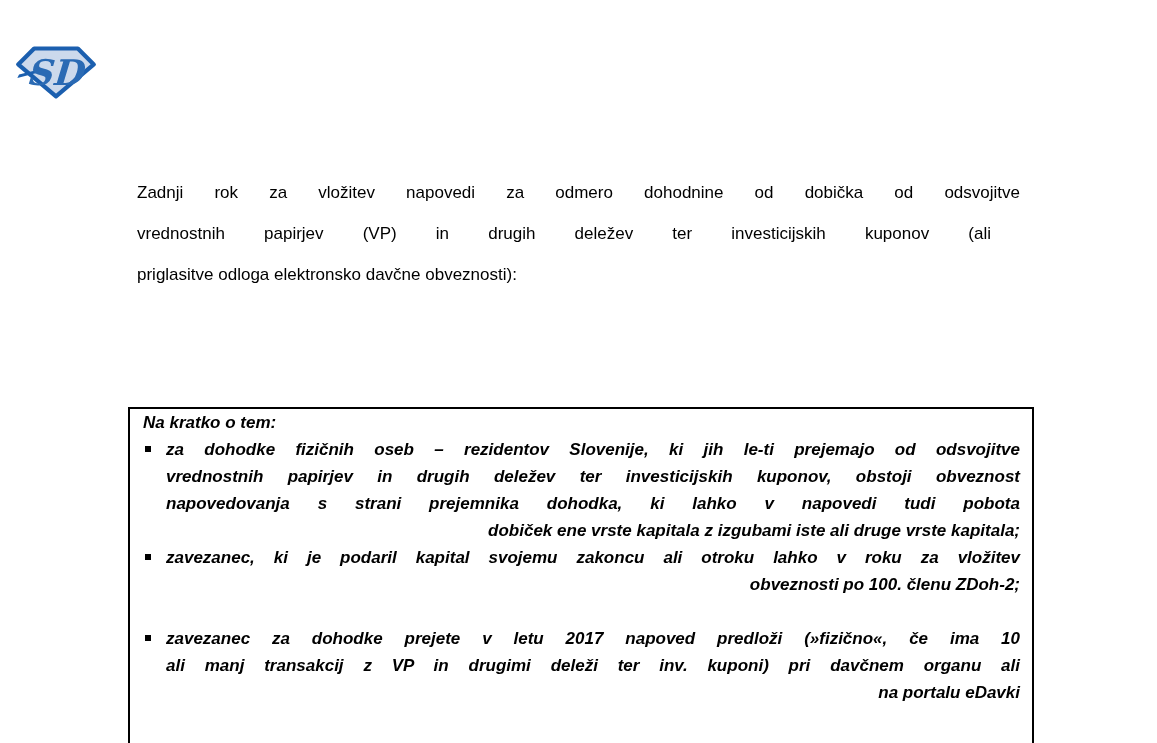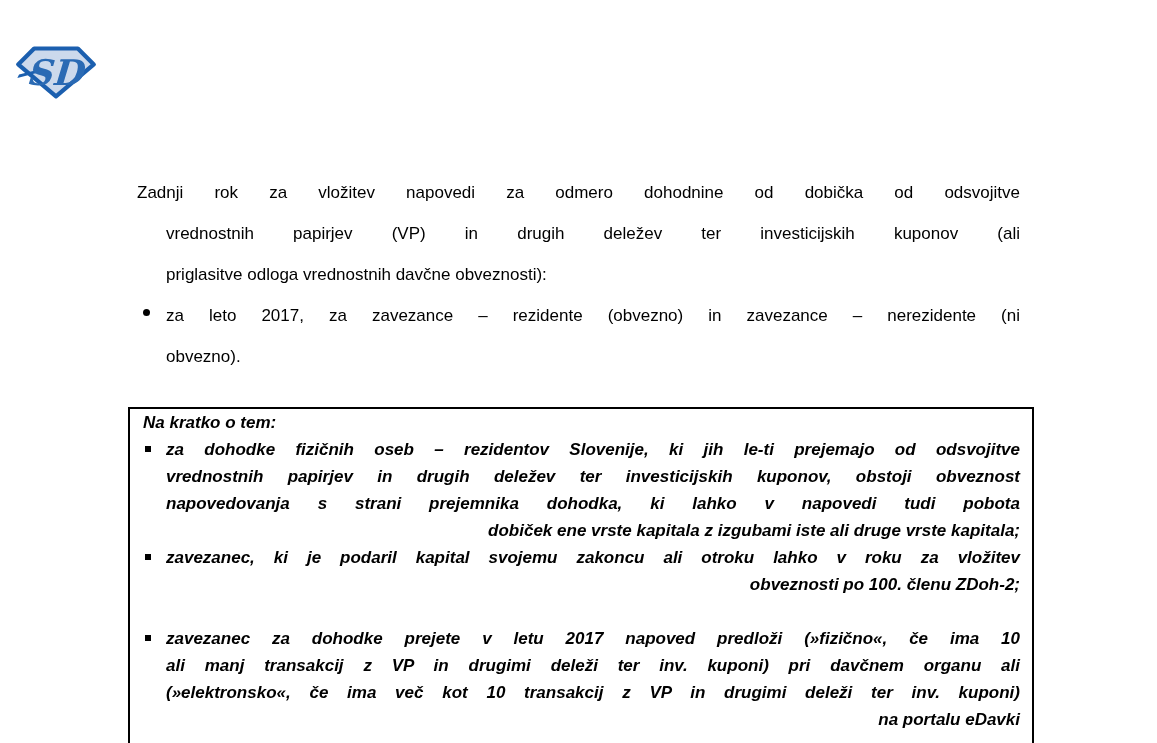--- a/index.html
+++ b/index.html
@@ -9,21 +9,21 @@
     font-family: "Liberation Sans", sans-serif; color: #000000;
   }
   .logo { position: absolute; left: 14px; top: 44px; width: 84px; height: 56px; }
 
   
   .intro {
     position: absolute; left: 137px; top: 172px; width: 883px;
     font-size: 17px; line-height: 41px;
   }
   .tline { height: 41px; white-space: normal; }
-  .tline.ind { margin-left: 29px; width: 854px; }
+  .tline.ind { width: 854px; }
   .tline.just { text-align: justify; text-align-last: justify; }
   .b { font-weight: normal; }
 
   
   .mainli {
     position: absolute; left: 137px; top: 295px; width: 883px;
     font-size: 17px; line-height: 41px;
   }
   .mainli .dot {
     position: absolute; left: 6px; top: 14px; width: 7px; height: 7px;
@@ -51,47 +51,41 @@
 
   <svg class="logo" viewBox="0 0 100 66">
     <polygon points="5,24 24,5 76,5 95,24 50,62" fill="#ccd9ec" stroke="#1b5faf" stroke-width="5" stroke-linejoin="round"></polygon>
     <path d="M 6,36 L 30,30 L 28,34 L 4,40 Z" fill="#1b5faf"></path>
     <text x="22" y="48" font-family="DejaVu Serif, serif" font-style="italic" font-weight="bold" font-size="42" fill="#2a6ab4" transform="skewX(-6)">SD</text>
   </svg>
 
   <div class="intro" id="intro">
       <div class="tline just"><span>Zadnji </span><span class="b">rok za vložitev napovedi za</span><span> odmero dohodnine od dobička od odsvojitve</span></div>
       <div class="tline ind just"><span>vrednostnih papirjev (VP) in drugih deležev ter investicijskih kuponov </span><span class="b">(ali</span></div>
-      <div class="tline ind"><span class="b">priglasitve odloga</span><span> vrednostnih davčne obveznosti):</span></div>
+      <div class="tline ind"><span class="b">priglasitve odloga</span><span> elektronsko davčne obveznosti):</span></div>
     </div>
 
-  <div class="mainli" id="mainBullet">
-    <span class="dot"></span>
-  <div class="tline just"><span class="b">za leto 2017</span><span>, za zavezance – rezidente (obvezno) in zavezance – nerezidente (ni</span></div>
-      <div class="tline"><span>obvezno).</span></div>
-    </div>
 
   <div class="infobox">
     <div class="boxheading">Na kratko o tem:</div>
     <div id="boxBullets">
         <div class="bli">
           <span class="sq"></span>
           <div class="bline just">za dohodke fizičnih oseb – rezidentov Slovenije, ki jih le-ti prejemajo od odsvojitve</div>
           <div class="bline just">vrednostnih papirjev in drugih deležev ter investicijskih kuponov, obstoji obveznost</div>
           <div class="bline just">napovedovanja s strani prejemnika dohodka, ki lahko v napovedi tudi pobota</div>
           <div class="bline">dobiček ene vrste kapitala z izgubami iste ali druge vrste kapitala;</div>
         </div>
         <div class="bli">
           <span class="sq"></span>
           <div class="bline just">zavezanec, ki je podaril kapital svojemu zakoncu ali otroku lahko v roku za vložitev</div>
           <div class="bline">obveznosti po 100. členu ZDoh-2;</div>
         </div>
         <div class="bli gap">
           <span class="sq"></span>
           <div class="bline just">zavezanec za dohodke prejete v letu 2017 napoved predloži (»fizično«, če ima 10</div>
           <div class="bline just">ali manj transakcij z VP in drugimi deleži ter inv. kuponi) pri davčnem organu ali</div>
-          <div class="bline just">(»elektronsko«, če ima več kot 10 transakcij z VP in drugimi deleži ter inv. kuponi)</div>
           <div class="bline">na portalu eDavki</div>
         </div>
       </div>
   </div>
 
 </div>
 
 </body></html>

